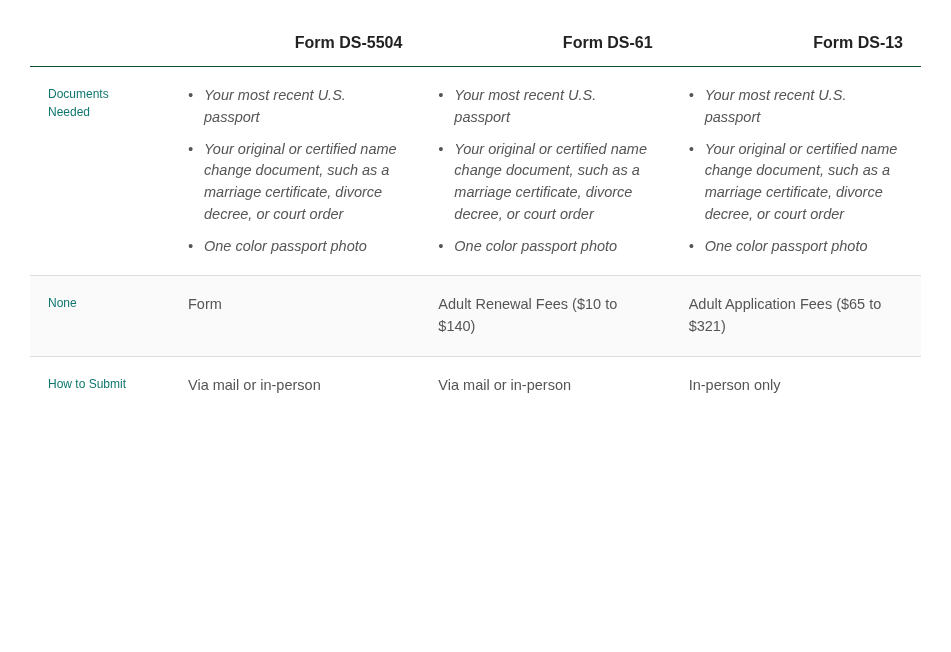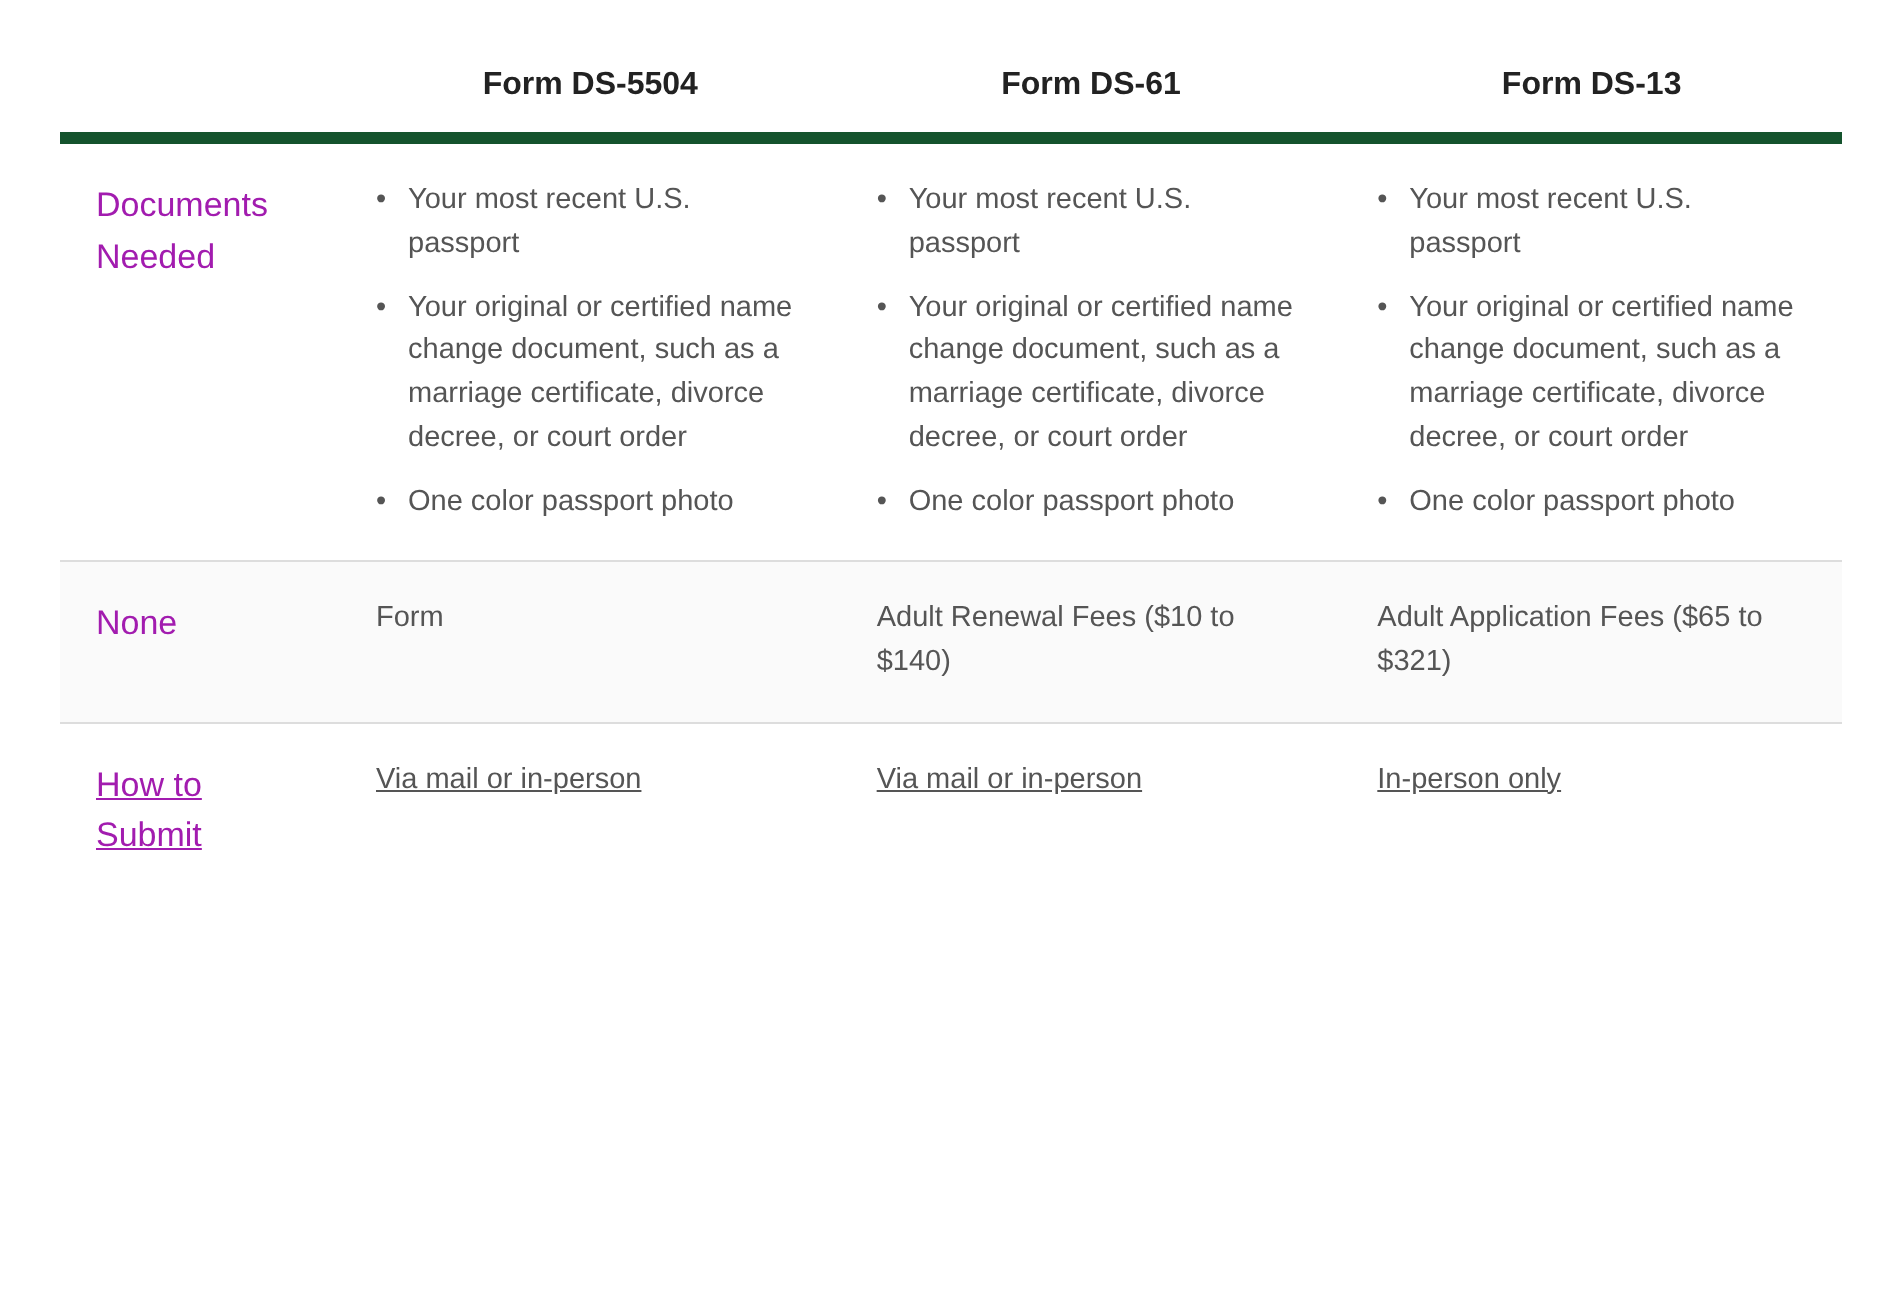--- a/index.html
+++ b/index.html
@@ -29,55 +29,55 @@
       border-collapse: collapse;
       font-size: 15px;
       color: #444;
     }
 
     thead th {
       font-weight: bold;
       font-size: 16px;
       color: #222;
       padding: 14px 18px 14px 18px;
-      text-align: center;
-      border-bottom: 6px solid #14532d;
+      text-align: right;
+      border-bottom: 1px solid #14532d;
       background: #fff;
       font-family: Arial, sans-serif;
     }
 
     thead th:first-child {
       width: 140px;
     }
 
     tbody td {
       padding: 18px 18px;
       border-bottom: 1px solid #ddd;
       vertical-align: top;
       font-family: Arial, sans-serif;
       font-size: 14.5px;
       color: #555;
       line-height: 1.5;
     }
 
     tbody td:first-child {
-      color: #a21caf;
-      font-size: 17px;
+      color: #0f766e;
+      font-size: 12px;
       width: 140px;
     }
 
     tbody tr:last-child td {
       border-bottom: none;
-      text-decoration: underline;
     }
 
     ul.doc-list {
       list-style: none;
       padding: 0;
       margin: 0;
+      font-style: italic;
     }
 
     ul.doc-list li {
       padding-left: 16px;
       position: relative;
       margin-bottom: 10px;
       line-height: 1.5;
     }
 
     ul.doc-list li::before {

